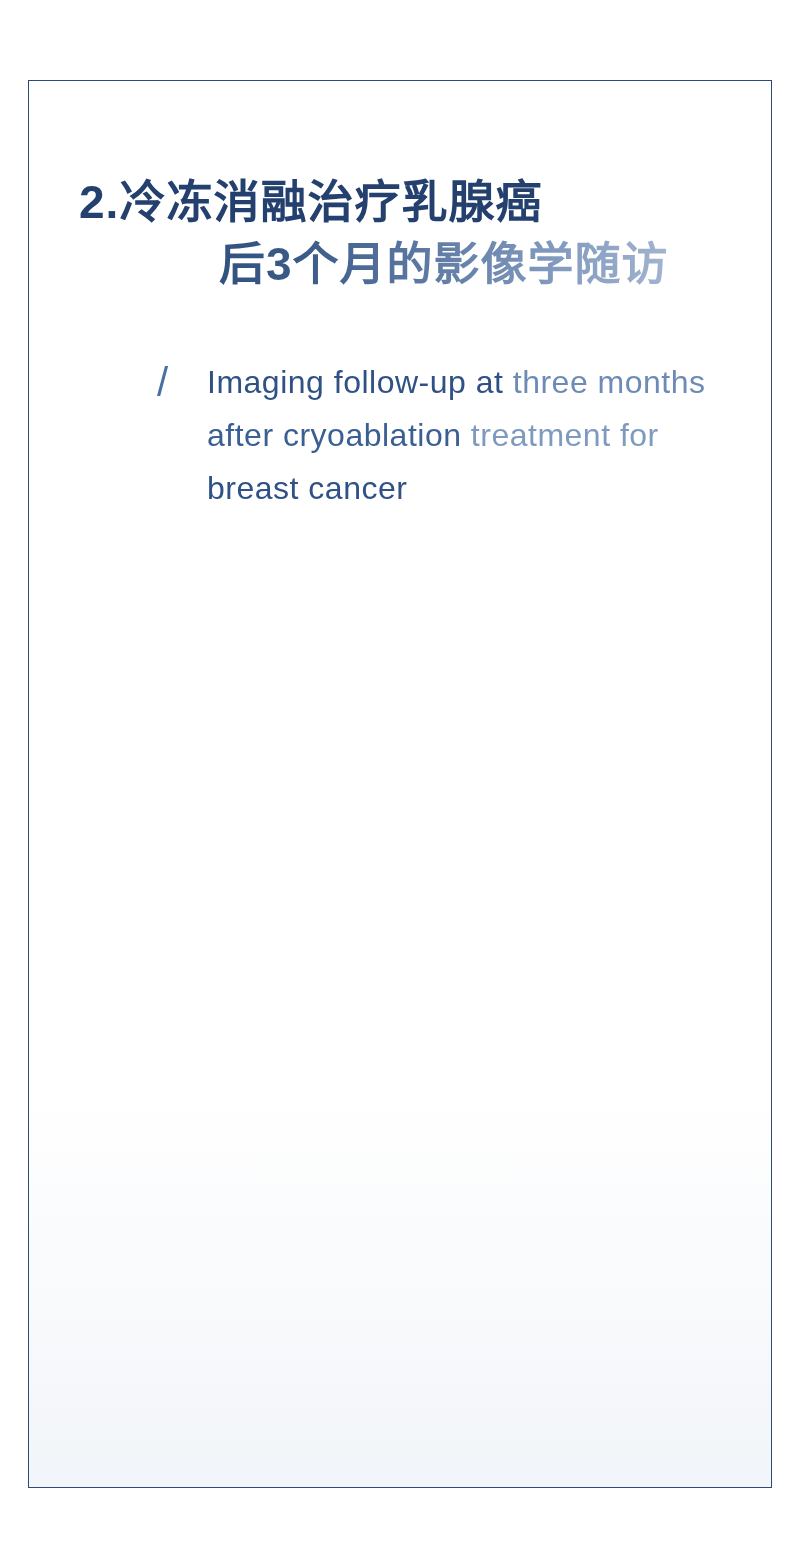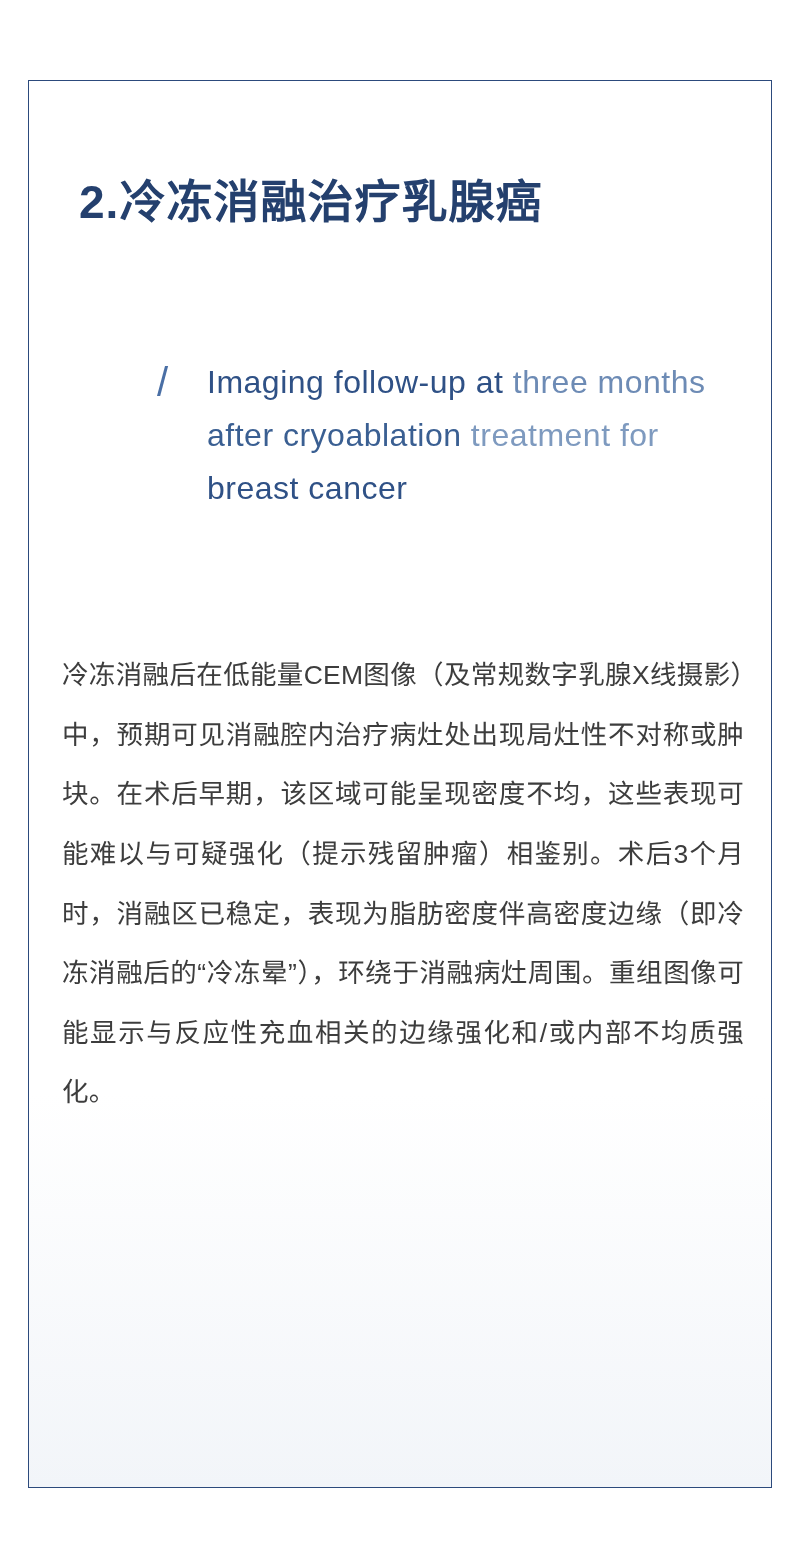--- a/index.html
+++ b/index.html
@@ -120,24 +120,24 @@
 </style>
 </head>
 <body>
 
 <div class="page">
   <div class="frame">
     <div class="inner">
 
       <div class="title-block">
         <div class="title-line title-line-1"><span class="num">2.</span><span>冷冻消融治疗乳腺癌</span></div>
+        <div class="title-line title-line-2">后3个月的影像学随访</div>
       </div>
 
       <div class="subtitle-wrap">
         <span class="slash">/</span>
         <div class="subtitle"><span class="s1">Imaging follow-up at </span><span class="s2">three months</span><span class="s3"> after cryoablation </span><span class="s4">treatment for</span><span class="s5"> breast cancer</span></div>
       </div>
 
-      <div class="body-text">冷冻消融后在低能量CEM图像（及常规数字乳腺X线摄影）中，预期可见消融腔内治疗病灶处出现局灶性不对称或肿块。在术后早期，该区域可能呈现密度不均，这些表现可能难以与可疑强化（提示残留肿瘤）相鉴别。术后3个月时，消融区已稳定，表现为脂肪密度伴高密度边缘（即冷冻消融后的“冷冻晕”），环绕于消融病灶周围。重组图像可能显示与反应性充血相关的边缘强化和/或内部不均质强化。</div>
 
     </div>
   </div>
 </div>
 
 </body></html>

